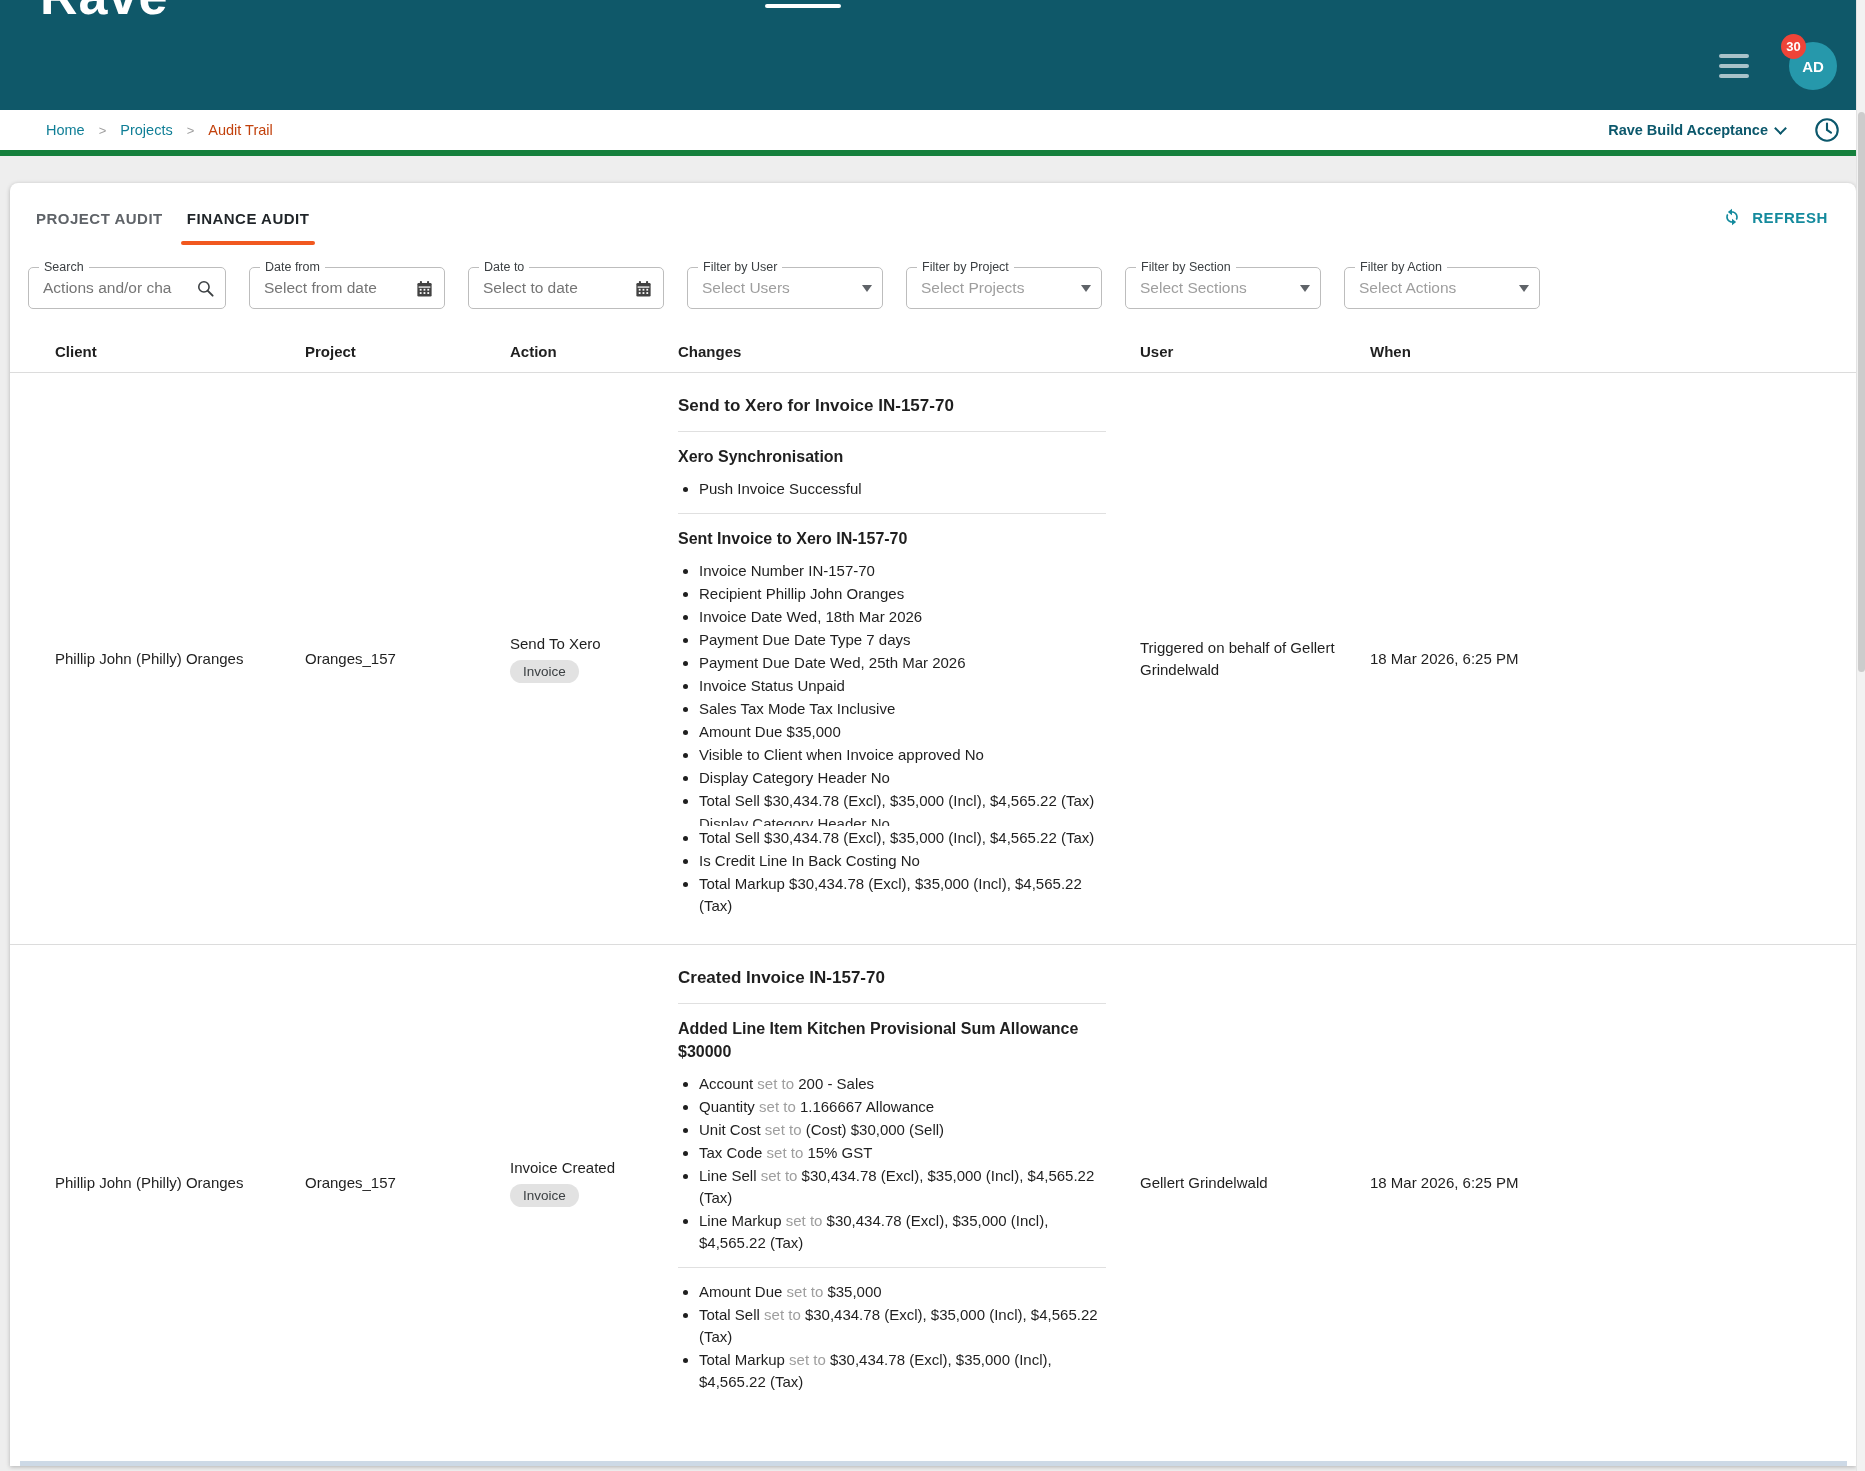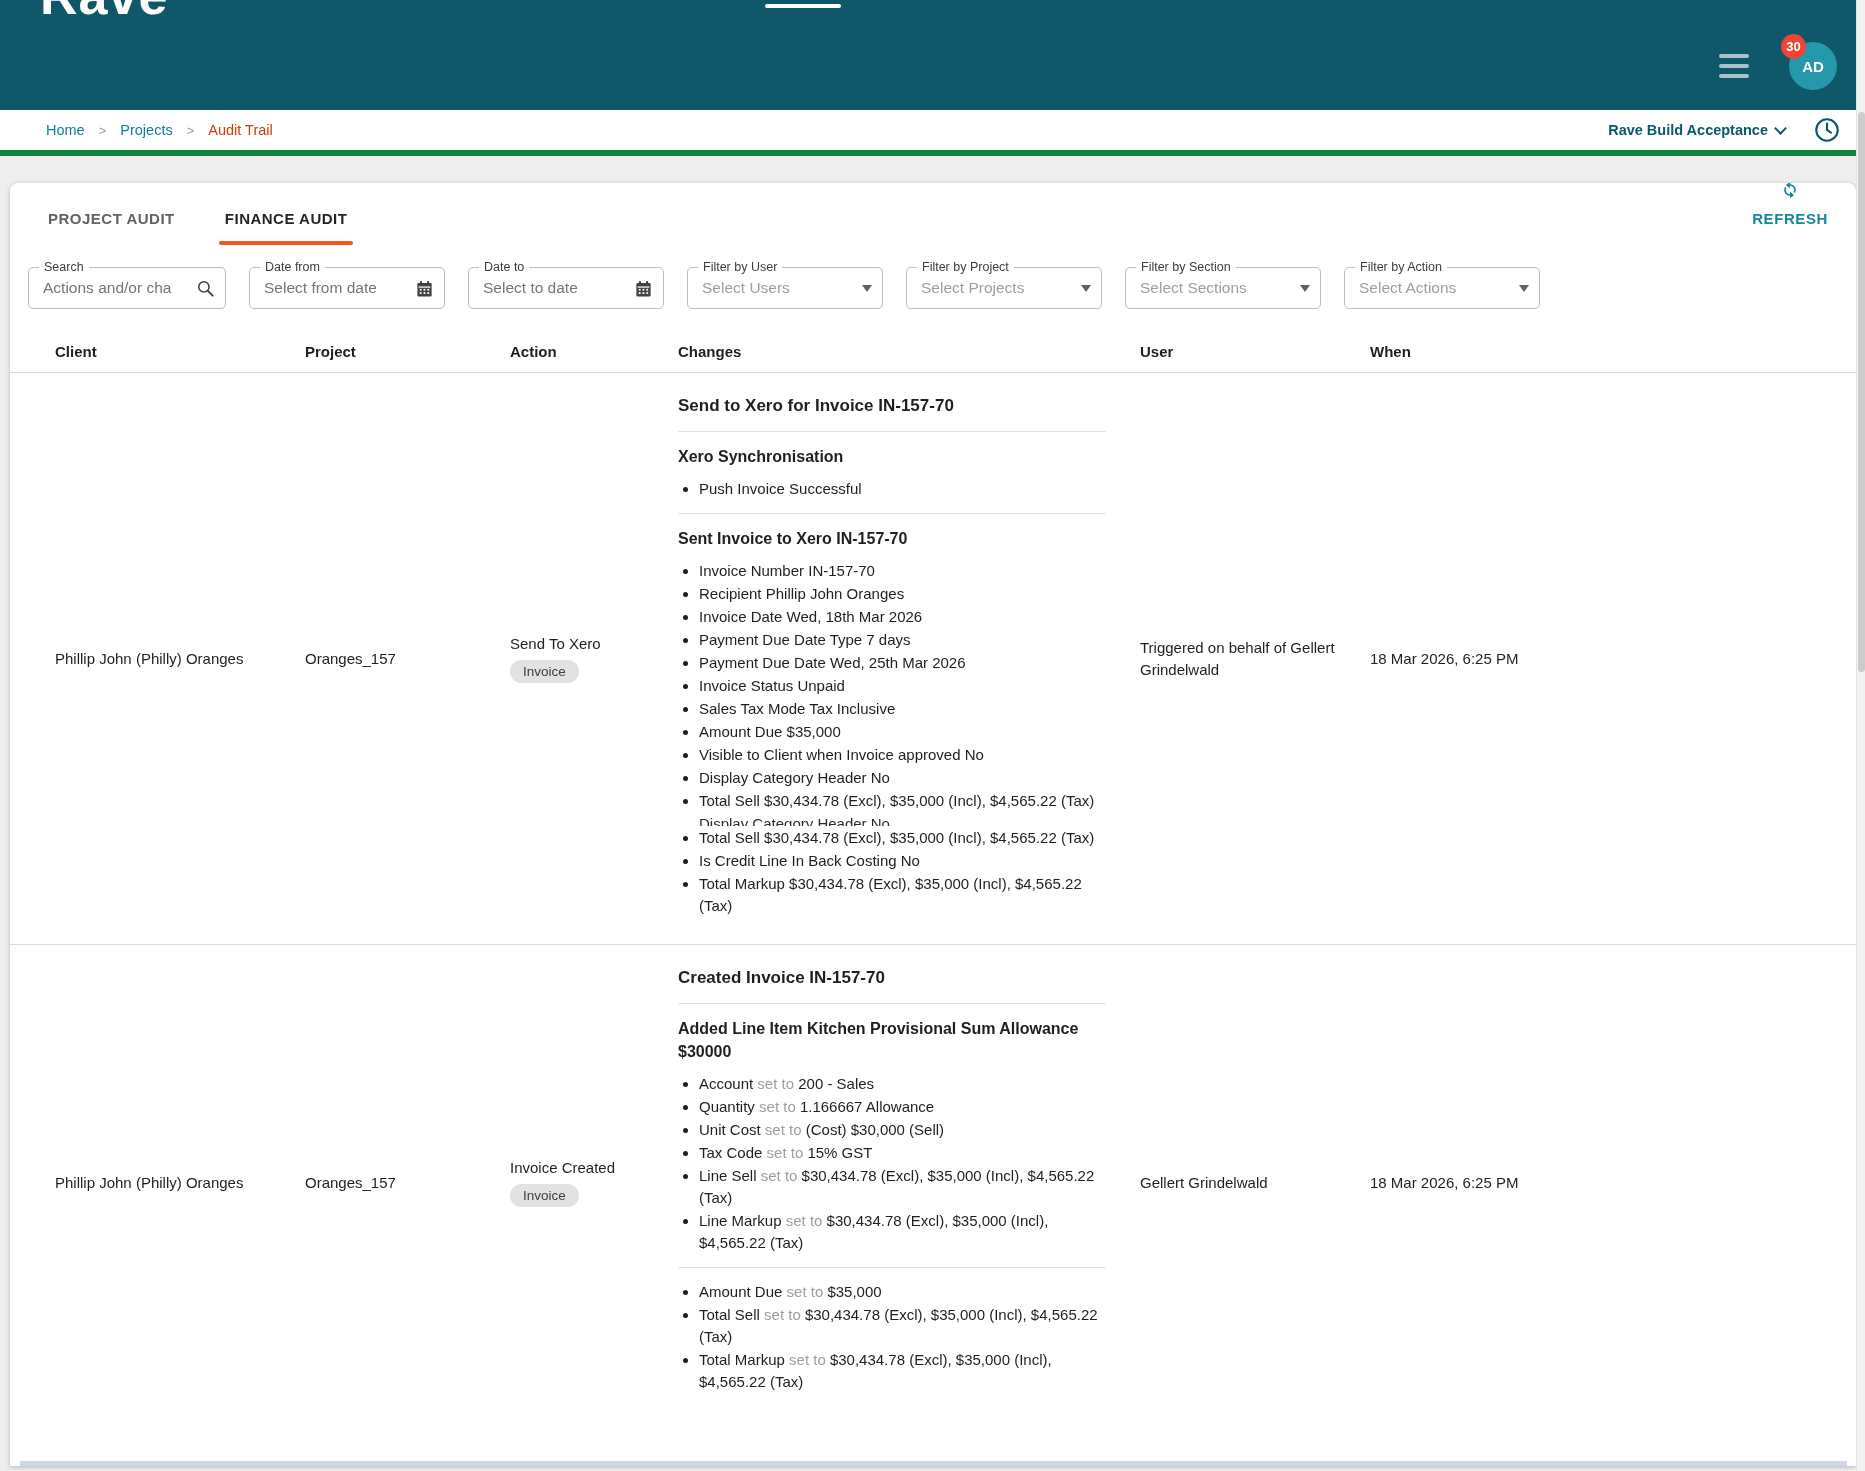--- a/index.html
+++ b/index.html
@@ -64,33 +64,33 @@
   .page { padding:27px 9px 0 10px; }
   .card {
     background:#ffffff; border-radius:8px 8px 0 0;
     box-shadow:0 1px 4px rgba(0,0,0,.25);
     min-height:1283px; position:relative; overflow:hidden;
   }
   .card-head {
     display:flex; justify-content:space-between; align-items:flex-end;
     padding:0 24px; height:62px; border-bottom:none;
   }
-  .tabs { display:flex; gap:46px;margin-left:12px; }
+  .tabs { display:flex; gap:20px; }
   .tab {
     font-size:15px; font-weight:700; letter-spacing:.5px; color:#5f6368;
     padding:20px 2px 18px; cursor:pointer; position:relative;
   }
   .tab.active { color:#1f2428; }
   .tab.active::after {
     content:""; position:absolute; left:-4px; right:-4px; bottom:0; height:4px;
     background:#f1581f; border-radius:2px;
   }
   .refresh-btn {
     display:flex; align-items:center; gap:10px; color:#148a9d; font-weight:700;
-    font-size:15px; letter-spacing:.6px; cursor:pointer; padding:18px 4px;flex-direction:column;
+    font-size:15px; letter-spacing:.6px; cursor:pointer; padding:18px 4px;
   }
   
   .filters { display:flex; gap:23px; padding:22px 0 6px 18px; }
   .field {
     position:relative; height:42px; border:1px solid #bdbdbd; border-radius:5px;
     display:flex; align-items:center; padding:0 10px 0 14px; background:#fff;
   }
   .field .flabel {
     position:absolute; top:-8px; left:10px; background:#fff; padding:0 5px;
     font-size:12.5px; color:#3c4043; white-space:nowrap;

